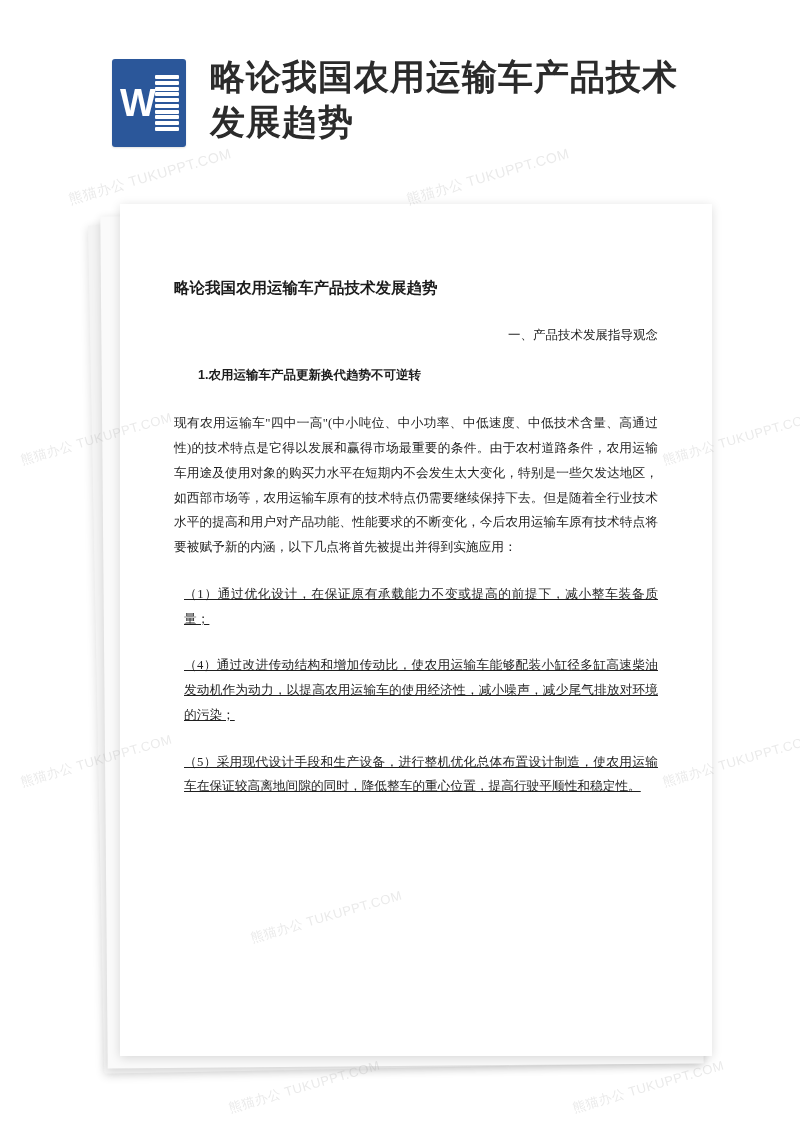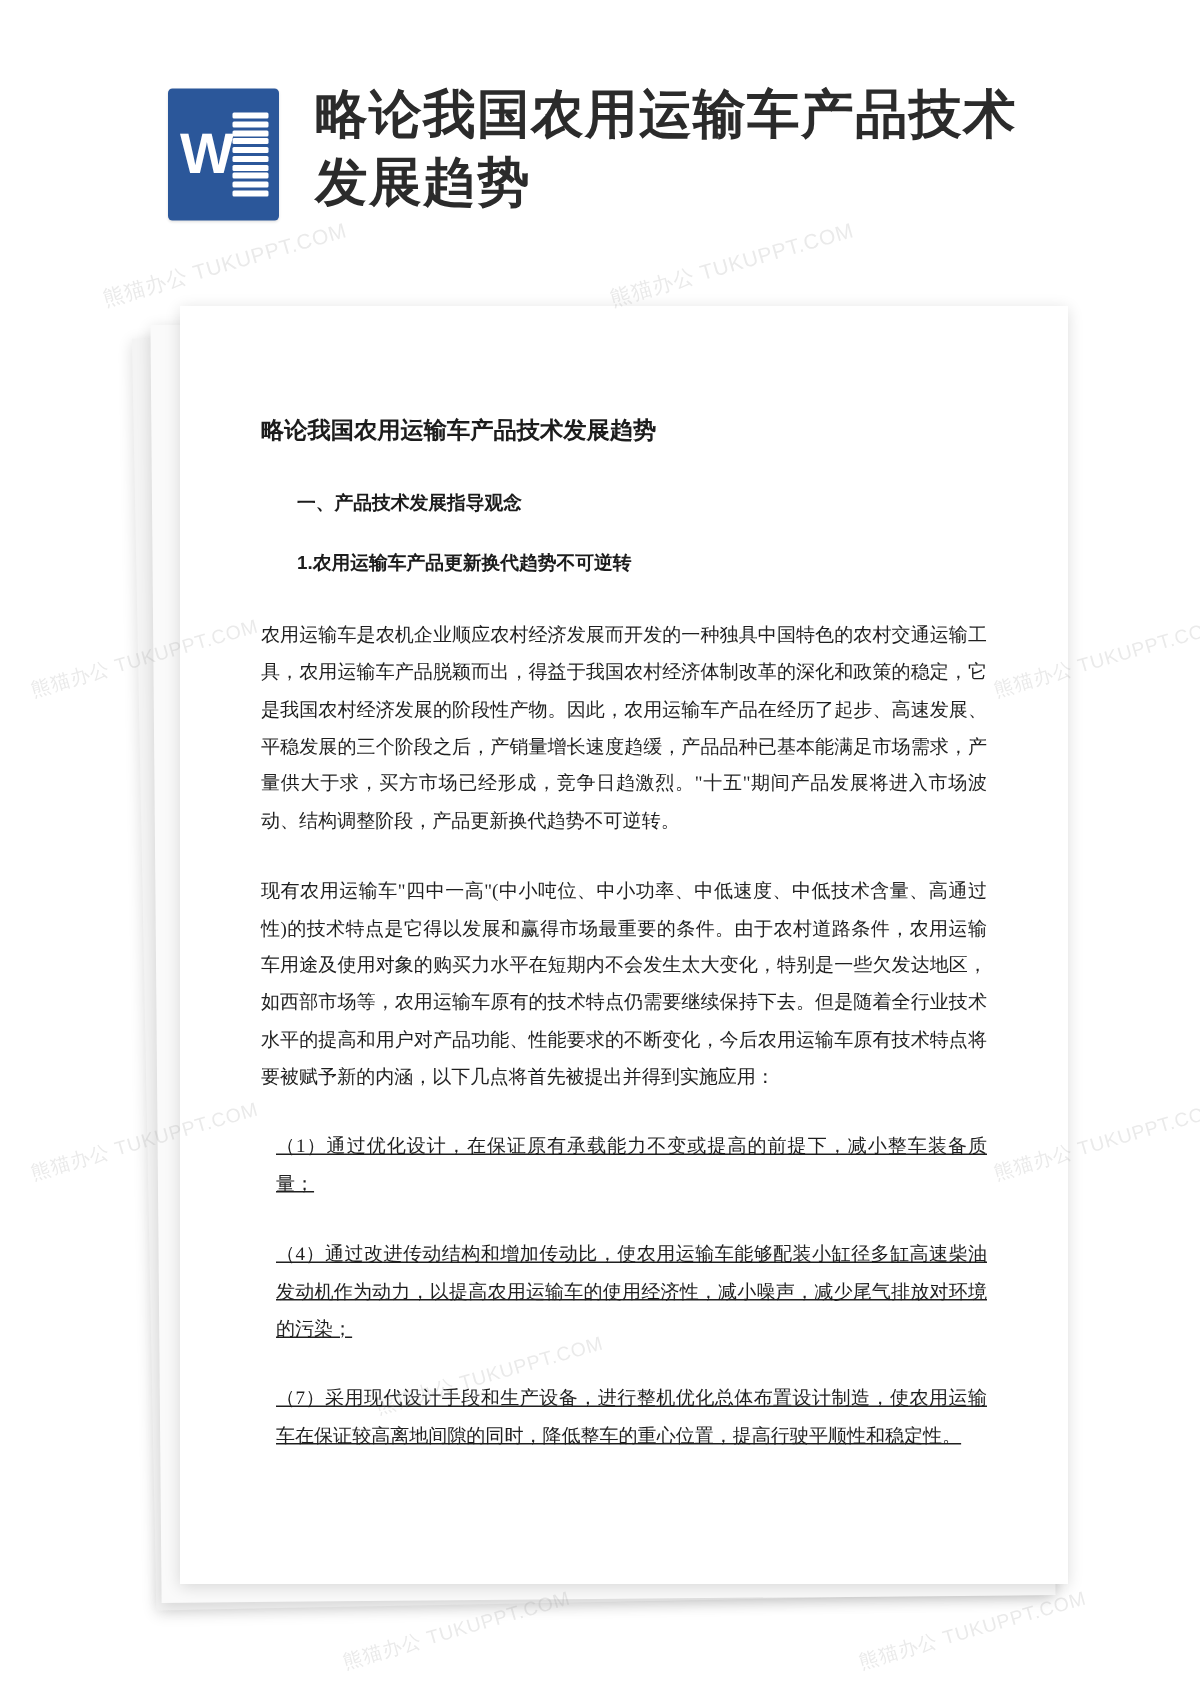--- a/index.html
+++ b/index.html
@@ -120,25 +120,26 @@
   }
   .doc-h1 {
     font-size: 15.5px;
     font-weight: bold;
     margin: 0 0 26px 0;
     line-height: 1.5;
     font-family: "Liberation Sans", sans-serif;
   }
   .doc-h2 {
     font-size: 12.5px;
-    font-weight: bold;
+    font-weight: normal;
     margin: 0 0 20px 0;
     padding-left: 24px;
     line-height: 1.6;
     font-family: "Liberation Sans", sans-serif;
+    text-align: right;
   }
   .doc-h3 {
     font-size: 12.5px;
     font-weight: bold;
     margin: 16px 0 26px 0;
     padding-left: 24px;
     line-height: 1.6;
     font-family: "Liberation Sans", sans-serif;
   }
   .doc-p {
@@ -192,25 +193,24 @@
 </div>
 
 <div class="page-stack">
   <div class="sheet sheet-back2"></div>
   <div class="sheet sheet-back1"></div>
   <div class="sheet sheet-front">
     <div class="sheet-content">
       <h1 class="doc-h1">略论我国农用运输车产品技术发展趋势</h1>
       <div class="doc-h2">一、产品技术发展指导观念</div>
       <div class="doc-h3">1.农用运输车产品更新换代趋势不可逆转</div>
-      <p class="doc-p">农用运输车是农机企业顺应农村经济发展而开发的一种独具中国特色的农村交通运输工具，农用运输车产品脱颖而出，得益于我国农村经济体制改革的深化和政策的稳定，它是我国农村经济发展的阶段性产物。因此，农用运输车产品在经历了起步、高速发展、平稳发展的三个阶段之后，产销量增长速度趋缓，产品品种已基本能满足市场需求，产量供大于求，买方市场已经形成，竞争日趋激烈。"十五"期间产品发展将进入市场波动、结构调整阶段，产品更新换代趋势不可逆转。</p>
       <p class="doc-p">现有农用运输车"四中一高"(中小吨位、中小功率、中低速度、中低技术含量、高通过性)的技术特点是它得以发展和赢得市场最重要的条件。由于农村道路条件，农用运输车用途及使用对象的购买力水平在短期内不会发生太大变化，特别是一些欠发达地区，如西部市场等，农用运输车原有的技术特点仍需要继续保持下去。但是随着全行业技术水平的提高和用户对产品功能、性能要求的不断变化，今后农用运输车原有技术特点将要被赋予新的内涵，以下几点将首先被提出并得到实施应用：</p>
       <p class="doc-p indent">（1）通过优化设计，在保证原有承载能力不变或提高的前提下，减小整车装备质量；</p>
       <p class="doc-p indent">（4）通过改进传动结构和增加传动比，使农用运输车能够配装小缸径多缸高速柴油发动机作为动力，以提高农用运输车的使用经济性，减小噪声，减少尾气排放对环境的污染；</p>
-      <p class="doc-p indent">（7）采用现代设计手段和生产设备，进行整机优化总体布置设计制造，使农用运输车在保证较高离地间隙的同时，降低整车的重心位置，提高行驶平顺性和稳定性。</p>
+      <p class="doc-p indent">（5）采用现代设计手段和生产设备，进行整机优化总体布置设计制造，使农用运输车在保证较高离地间隙的同时，降低整车的重心位置，提高行驶平顺性和稳定性。</p>
     </div>
   </div>
 </div>
 
 <div class="wm big" style="left:66px; top:168px;">熊猫办公 TUKUPPT.COM</div>
 <div class="wm big" style="left:404px; top:168px;">熊猫办公 TUKUPPT.COM</div>
 <div class="wm" style="left:18px; top:430px;">熊猫办公 TUKUPPT.COM</div>
 <div class="wm" style="left:18px; top:752px;">熊猫办公 TUKUPPT.COM</div>
 <div class="wm" style="left:660px; top:430px;">熊猫办公 TUKUPPT.COM</div>
 <div class="wm" style="left:660px; top:752px;">熊猫办公 TUKUPPT.COM</div>

